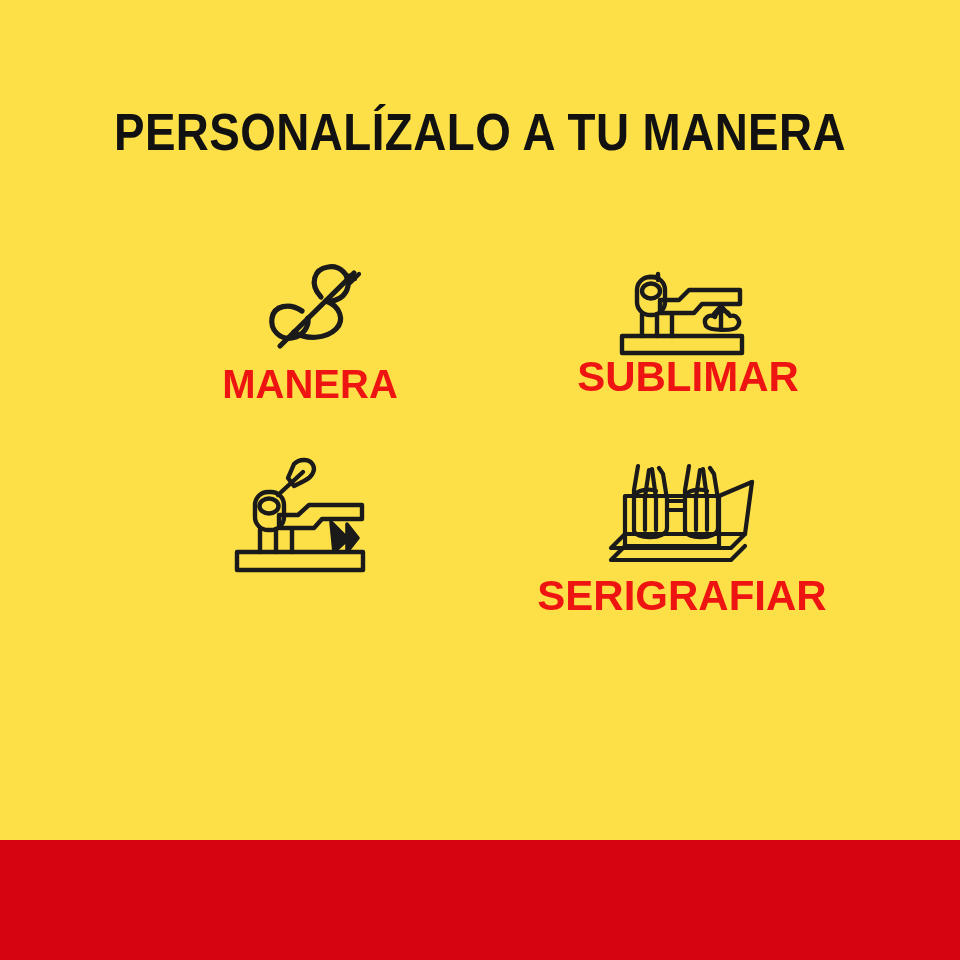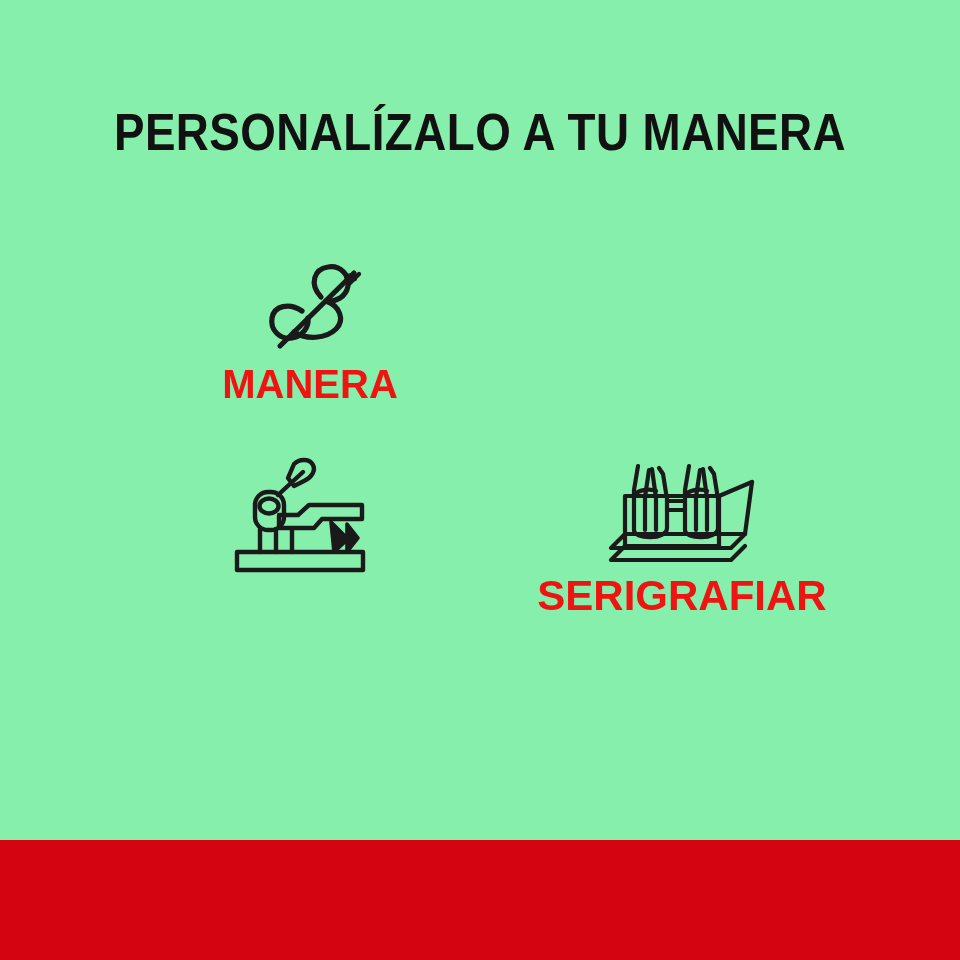--- a/index.html
+++ b/index.html
@@ -14,21 +14,21 @@
     overflow: hidden;
     font-family: "Liberation Sans", sans-serif;
     -webkit-font-smoothing: antialiased;
   }
 
   #canvas {
     position: absolute;
     left: 0; top: 0;
     width: 960px;
     height: 960px;
-    background: #86efac;
+    background: #fde047;
   }
 
   
   #title {
     position: absolute;
     left: 0;
     top: 104px;
     width: 960px;
     text-align: center;
     color: #111111;
@@ -129,20 +129,47 @@
 
           <path d="M96 23 L22 96"></path>
 
           <path d="M88 27 C92 24 96 25 97 29" stroke-width="4.2"></path>
           <path d="M92 33 L101 24" stroke-width="4.2"></path>
         </svg>
       </div>
       <div class="method-label">MANERA</div>
     </div>
 
+    <div class="method r0 c1 m-sublimar">
+      <div class="method-icon">
+        <svg width="132" height="96" viewBox="0 0 132 96" fill="none" stroke="#1a1a1a" stroke-width="4.4" stroke-linecap="round" stroke-linejoin="round">
+
+          <rect x="6" y="72" width="120" height="17"></rect>
+
+          <path d="M26 50 L26 72"></path>
+          <path d="M41 50 L41 72"></path>
+          <path d="M56 50 L56 72"></path>
+
+          <path d="M44 36 L63 36 L73 26 L124 26 L124 40 L86 40 L78 49 L44 49 Z"></path>
+
+          <rect x="21" y="13" width="28" height="38" rx="13"></rect>
+
+          <ellipse cx="35" cy="27" rx="9" ry="7.5"></ellipse>
+
+          <path d="M33 13 L42 13"></path>
+          <path d="M42 10 L42 16"></path>
+
+          <path d="M90 62 C86 54 94 49 99 53 C101 45 112 45 114 52 C121 50 126 58 121 63 C118 67 94 67 90 62 Z"></path>
+
+          <path d="M105 65 L105 43"></path>
+          <path d="M98 50 L105 42 L112 50"></path>
+        </svg>
+      </div>
+      <div class="method-label">SUBLIMAR</div>
+    </div>
 
     <div class="method r1 c0 m-transferir">
       <div class="method-icon">
         <svg width="138" height="122" viewBox="0 0 138 122" fill="none" stroke="#1a1a1a" stroke-width="4.4" stroke-linecap="round" stroke-linejoin="round">
 
           <rect x="6" y="96" width="126" height="18"></rect>
 
           <path d="M29 73 L29 96"></path>
           <path d="M45 73 L45 96"></path>
           <path d="M61 73 L61 96"></path>

